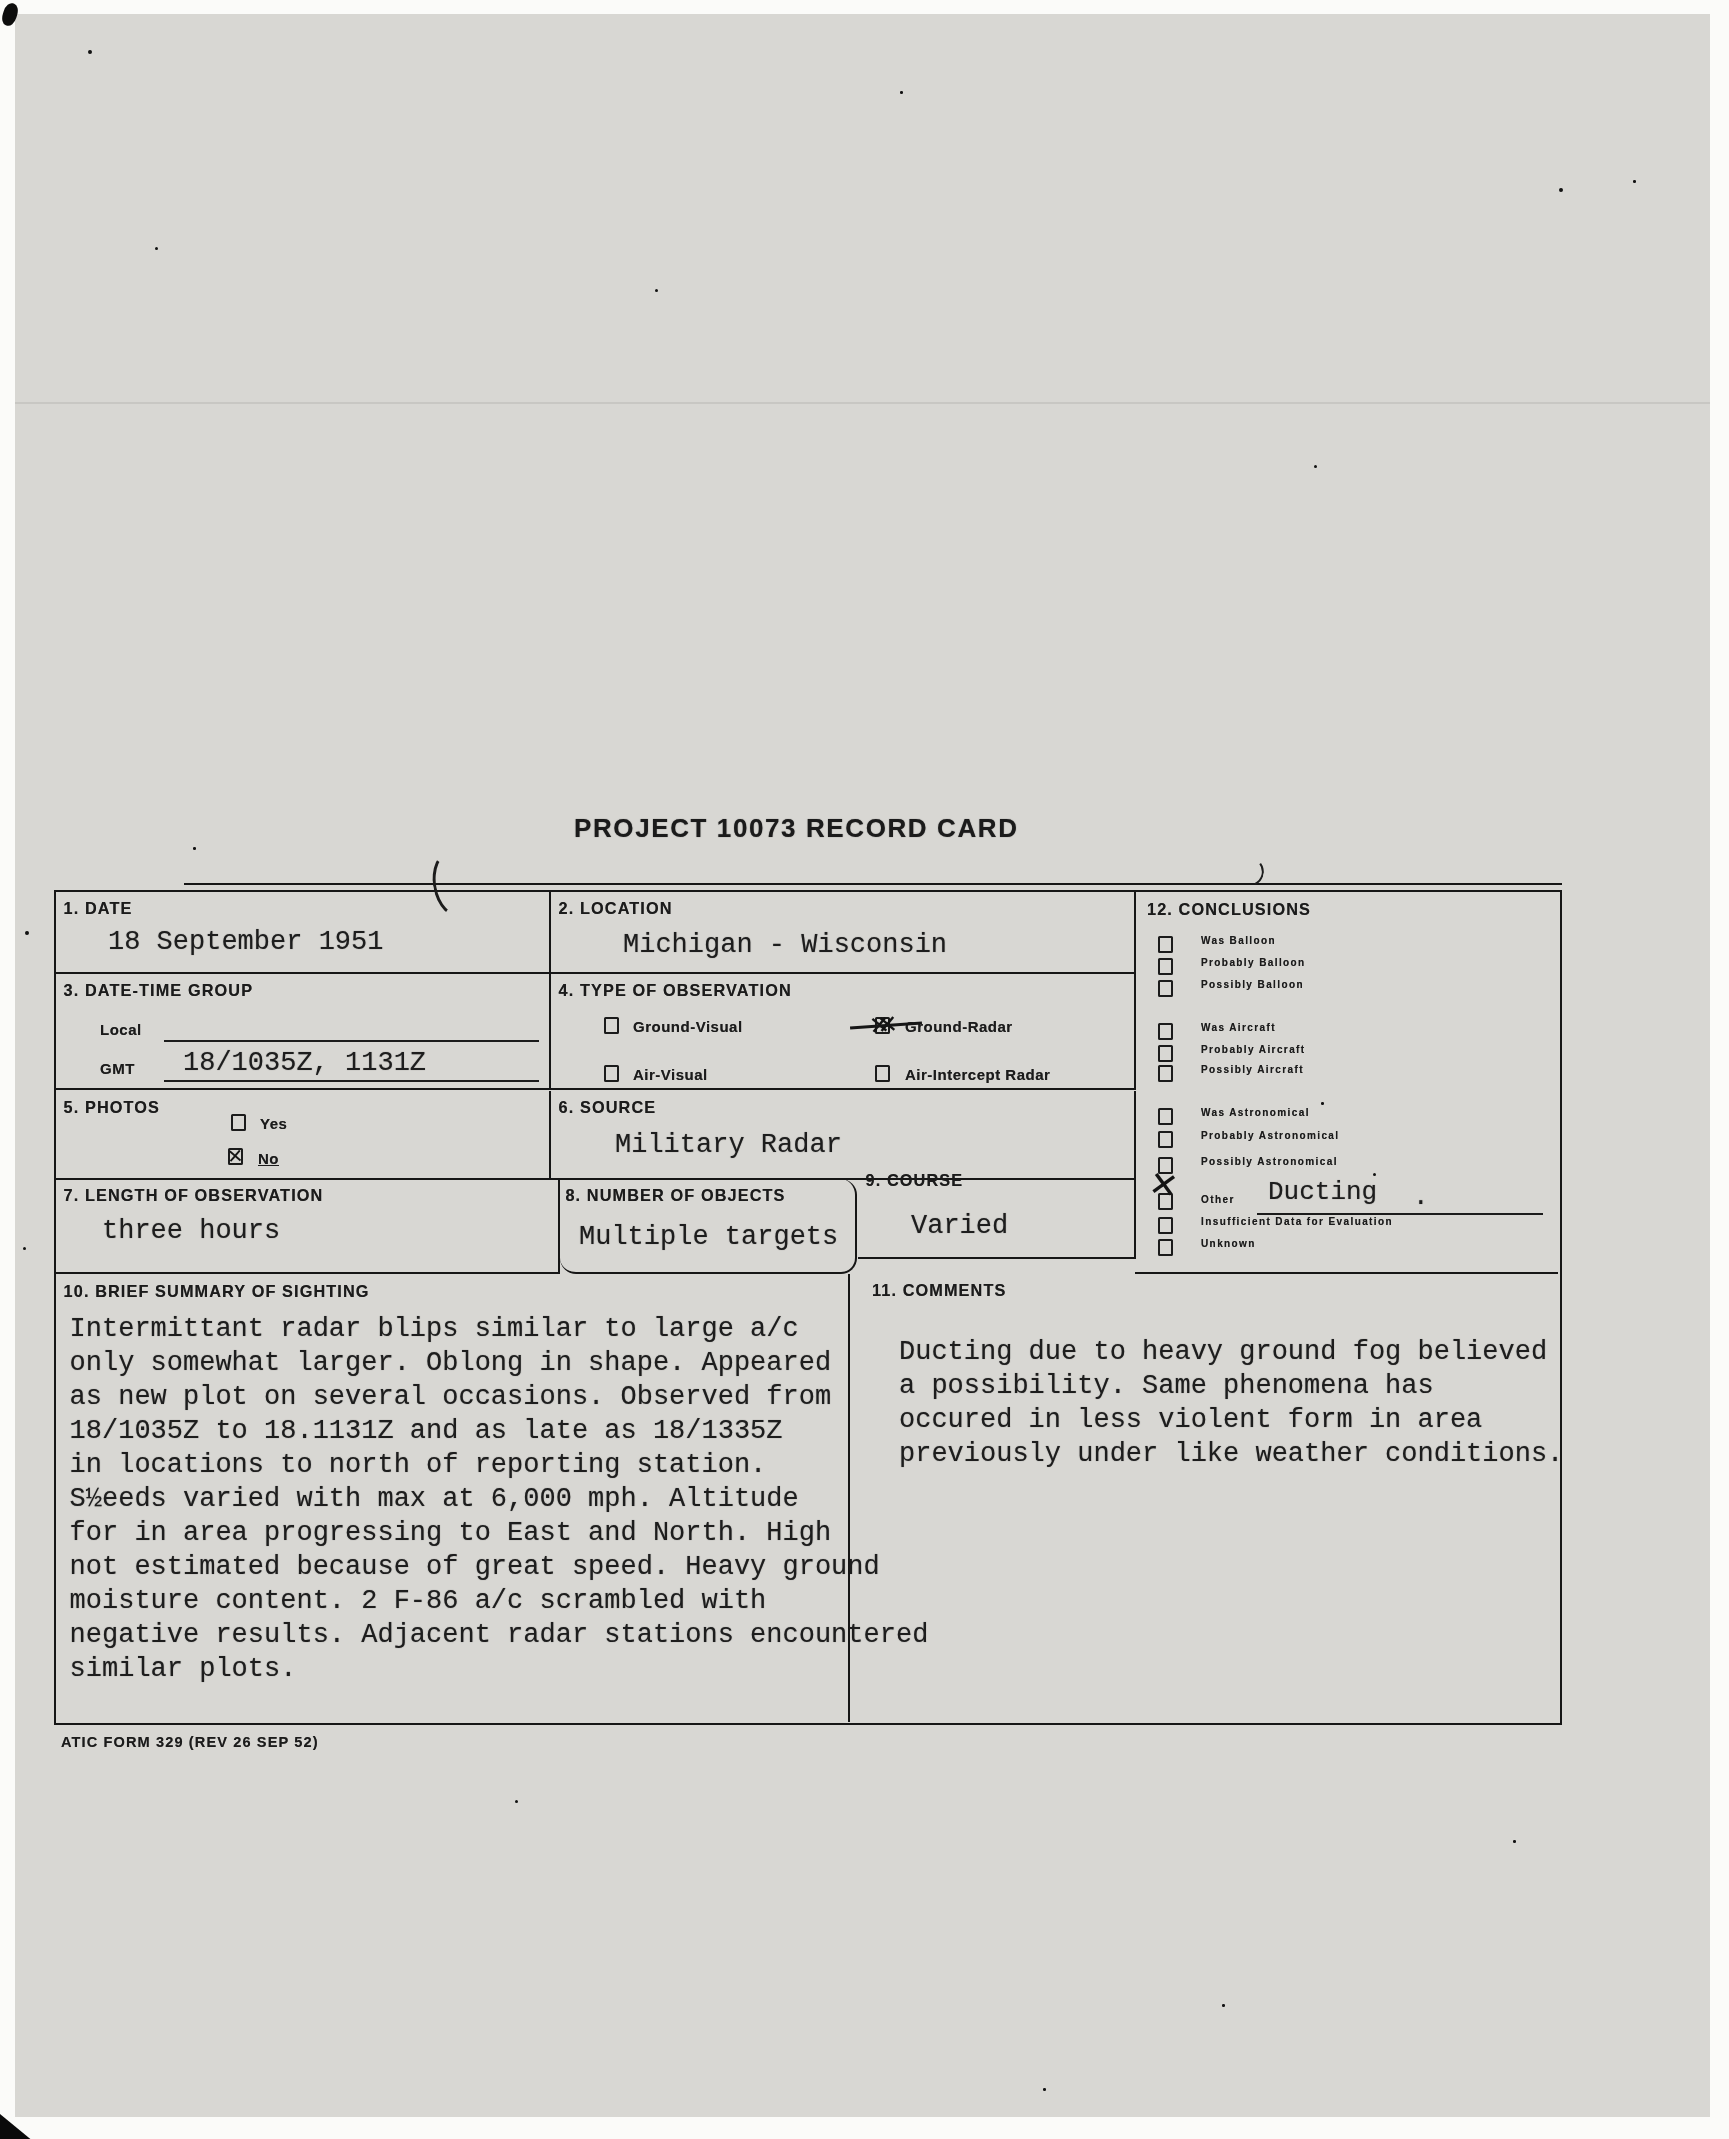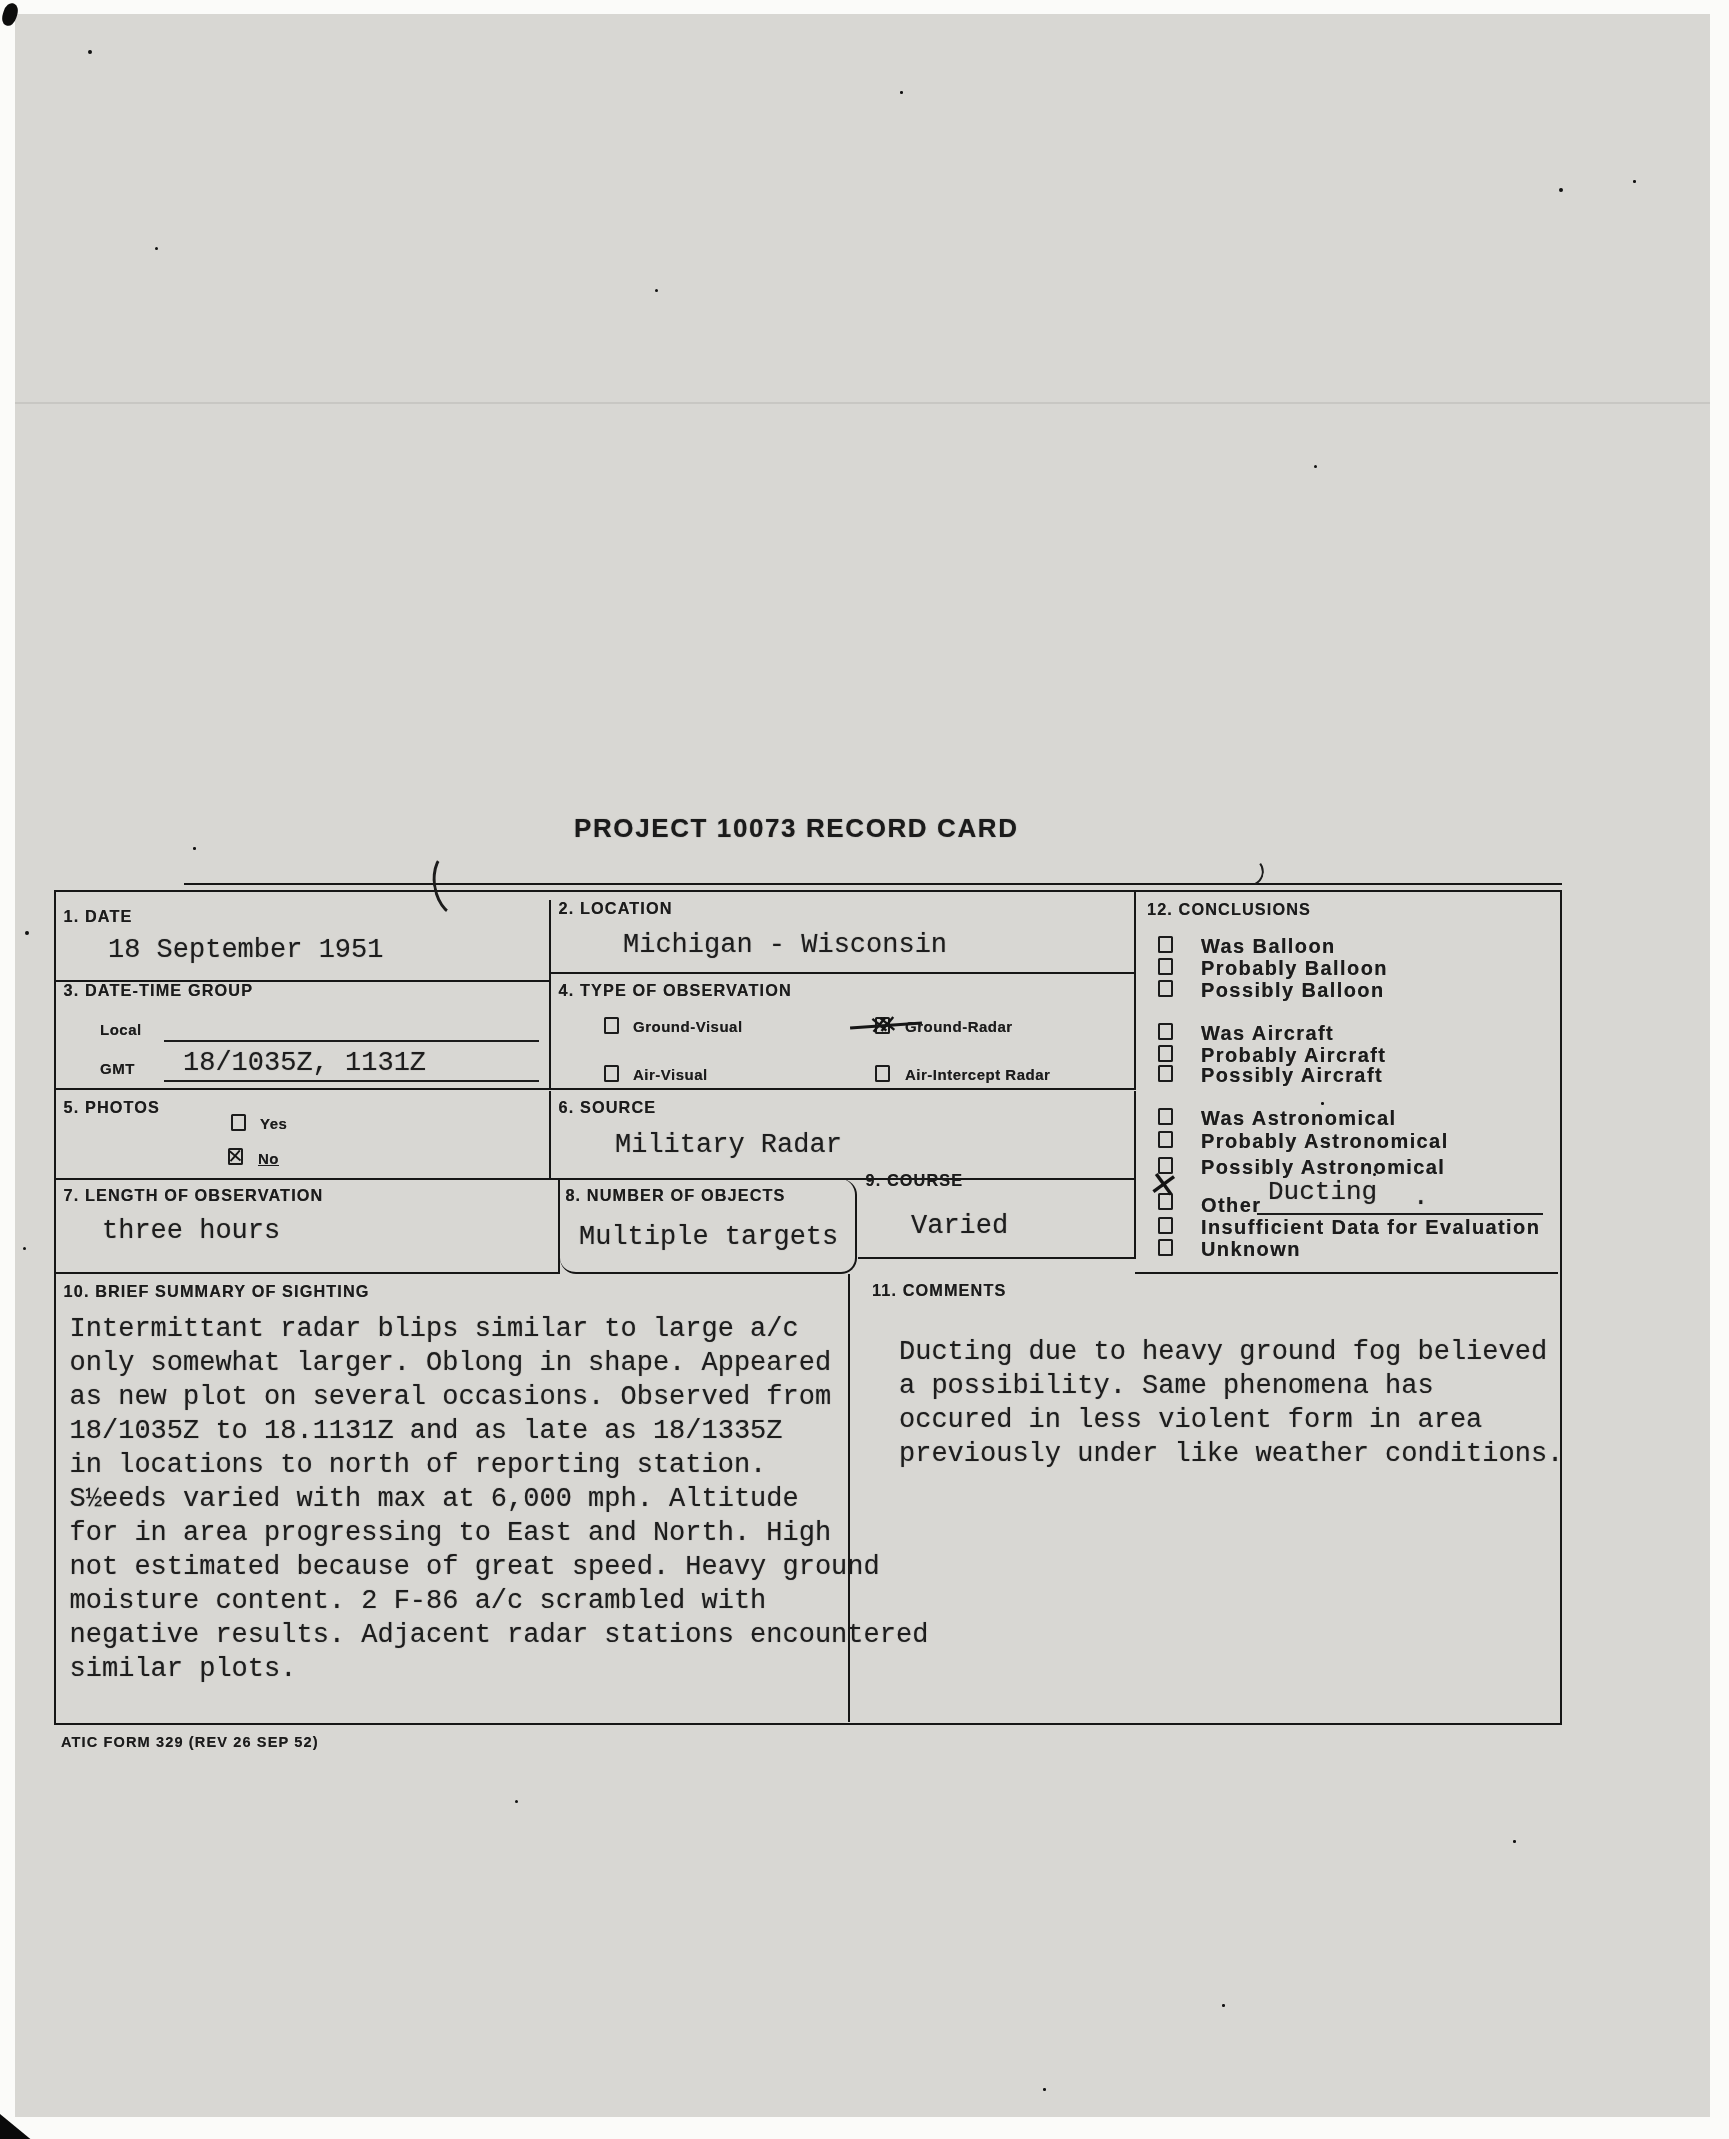--- a/index.html
+++ b/index.html
@@ -11,21 +11,21 @@
          white-space:pre;text-shadow:0 0 1.1px rgba(20,20,20,.55);}
   .footer{position:absolute;left:61px;top:1734px;font-weight:bold;font-size:14.6px;letter-spacing:1.1px;
           white-space:pre;text-shadow:0 0 0.5px rgba(20,20,20,.5);}
   .card{position:absolute;left:54px;top:890px;width:1508px;height:835px;border:2.7px solid #161616;box-sizing:border-box;}
   .topline{position:absolute;left:184px;top:883px;width:1378px;height:2.2px;background:#161616;}
   .cell{position:absolute;box-sizing:border-box;border:0 solid #161616;}
   .lbl{position:absolute;font-weight:bold;font-size:16.3px;letter-spacing:1.1px;white-space:pre;
        text-shadow:0 0 0.5px rgba(30,30,30,.6);}
   .sub-lbl{position:absolute;font-weight:bold;font-size:15px;letter-spacing:0.5px;white-space:pre;
        text-shadow:0 0 0.5px rgba(30,30,30,.6);}
-  .c-lbl{position:absolute;font-weight:bold;font-size:20px;letter-spacing:1.4px;white-space:pre;
+  .c-lbl{position:absolute;font-weight:bold;font-size:10px;letter-spacing:1.4px;white-space:pre;
        text-shadow:0 0 0.5px rgba(30,30,30,.6);}
   .typed{position:absolute;font-family:"Liberation Mono","DejaVu Sans Mono",monospace;font-size:27px;
        white-space:pre;color:#1d1d1d;text-shadow:0 0 1.1px rgba(25,25,25,.45);z-index:5;}
   .typed-sm{font-size:26px;}
   .textblock{position:absolute;z-index:6;}
   .textblock div{white-space:pre;font-family:"Liberation Mono","DejaVu Sans Mono",monospace;
        font-size:27px;line-height:34px;color:#1d1d1d;text-shadow:0 0 1.1px rgba(25,25,25,.45);}
   .cb{position:absolute;width:11px;height:13px;border:2.2px solid #1b1b1b;border-radius:1.6px;}
   .fill-line{position:absolute;height:2.2px;background:#1b1b1b;}
   .xmark{position:absolute;font-family:"DejaVu Sans",sans-serif;font-weight:bold;color:#141414;z-index:7;}
@@ -54,21 +54,21 @@
   <div class="corner-blob"></div>
   <div class="corner-wedge"></div>
 
   <div class="title">PROJECT 10073 RECORD CARD</div>
   <div class="topline"></div>
   <div class="arc1"></div>
   <div class="arc2"></div>
 
   <div class="card">
 
-    <div class="cell" style="left:0;top:8px;width:495px;height:82px;border-right-width:2.2px;border-bottom-width:2.2px;text-decoration:underline;">
+    <div class="cell" style="left:0;top:0;width:495px;height:82px;border-right-width:2.2px;border-bottom-width:2.2px;text-decoration:underline;">
       <span class="lbl" style="left:7.6px;top:6.5px;">1. DATE</span>
       <span class="typed" style="left:52px;top:35px;">18 September 1951</span>
     </div>
 
     <div class="cell" style="left:495px;top:0;width:585px;height:82px;border-right-width:2.7px;border-bottom-width:2.2px;">
       <span class="lbl" style="left:7.6px;top:6.5px;">2. LOCATION</span>
       <span class="typed" style="left:72px;top:38px;">Michigan - Wisconsin</span>
     </div>
 
     <div class="cell" style="left:0;top:82px;width:495px;height:116px;border-right-width:2.2px;border-bottom-width:2.2px;">

